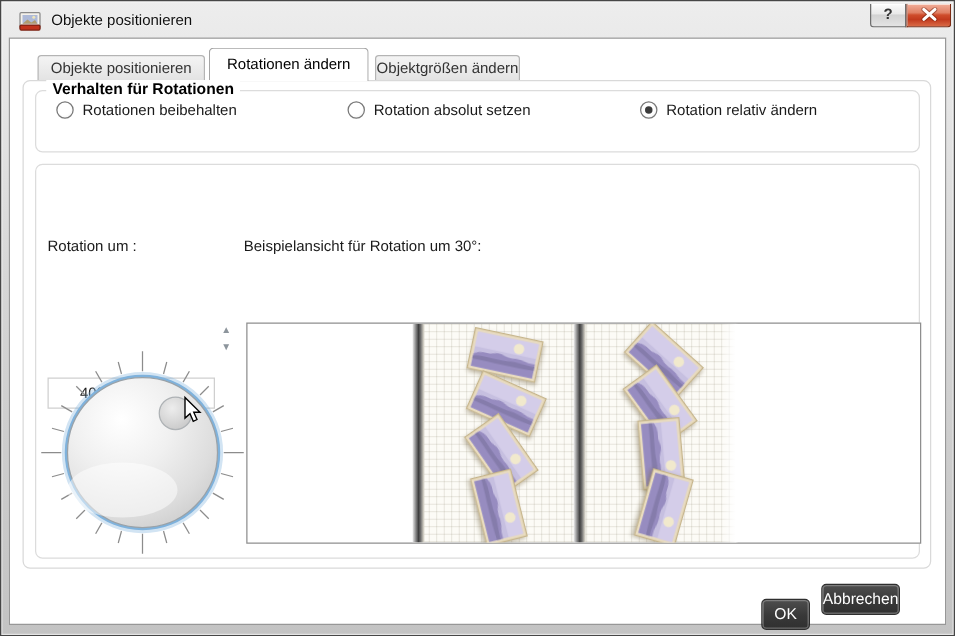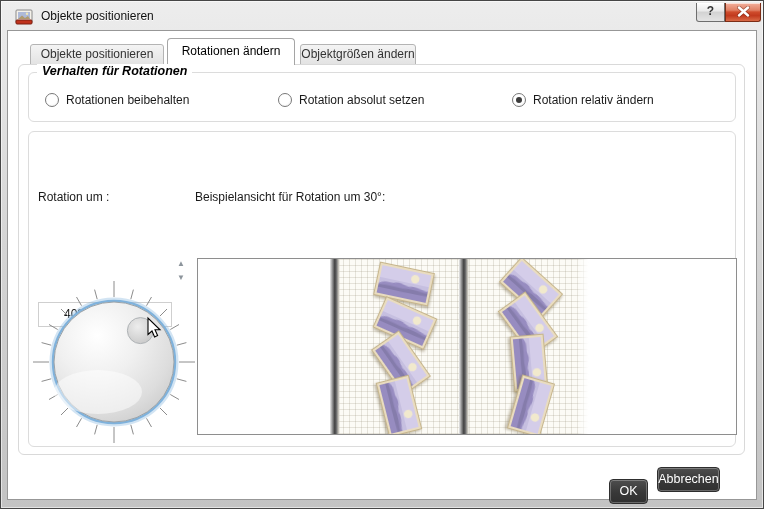--- a/index.html
+++ b/index.html
@@ -18,22 +18,22 @@
   .client{position:absolute;left:6px;right:6px;top:29px;bottom:8px;background:#fff;border:1px solid #979797;}
 
   
   .tab{position:absolute;box-sizing:border-box;text-align:center;cursor:pointer;}
   .tab-inactive{top:44px;height:21px;border:1px solid #b4b4b4;border-radius:3px 3px 0 0;background:linear-gradient(180deg,#f4f4f4,#e3e3e3);color:#333;line-height:19px;z-index:1;}
   .tab.active{top:38px;height:27px;border:1px solid #a5a5a5;border-bottom:none;border-radius:4px 4px 0 0;background:#fff;color:#000;line-height:25px;z-index:3;}
   .tab-frame{position:absolute;left:18px;top:64px;width:727px;height:391px;box-sizing:border-box;border:1px solid #d9d9d9;border-radius:6px;background:#fff;z-index:2;}
 
   
   .groupbox{position:absolute;left:28px;top:72px;width:708px;height:50px;box-sizing:border-box;border:1px solid #dcdcdc;border-radius:6px;z-index:4;}
-  .legend{position:absolute;left:8px;top:-9px;background:#fff;padding:0 5px;font-weight:bold;font-size:12.5px;color:#000;font-style:italic;}
-  .radio-row{position:absolute;top:20px;display:flex;align-items:center;gap:7px;cursor:default;text-align:center;}
+  .legend{position:absolute;left:8px;top:-9px;background:#fff;padding:0 5px;font-weight:bold;font-size:12.5px;color:#000;}
+  .radio-row{position:absolute;top:8px;display:flex;align-items:center;gap:7px;cursor:default;text-align:center;}
   .radio-dot{width:14px;height:14px;border:1px solid #787878;border-radius:50%;background:radial-gradient(circle at 40% 35%,#fff 55%,#ececec);box-sizing:border-box;position:relative;}
   .radio-dot.checked::after{content:"";position:absolute;left:3px;top:3px;width:6px;height:6px;border-radius:50%;background:#3c3c3c;}
 
   
   .panel{position:absolute;left:28px;top:131px;width:708px;height:316px;box-sizing:border-box;border:1px solid #dcdcdc;border-radius:6px;z-index:4;}
   .lbl-rotation{position:absolute;left:38px;top:190px;z-index:5;}
   .lbl-preview{position:absolute;left:195px;top:190px;z-index:5;}
 
   
   .spin-field{position:absolute;left:38px;top:258px;width:134px;height:25px;box-sizing:border-box;border:1px solid #cfcfcf;background:#fff;line-height:23px;padding-left:25px;z-index:5;margin-top:44px;}

